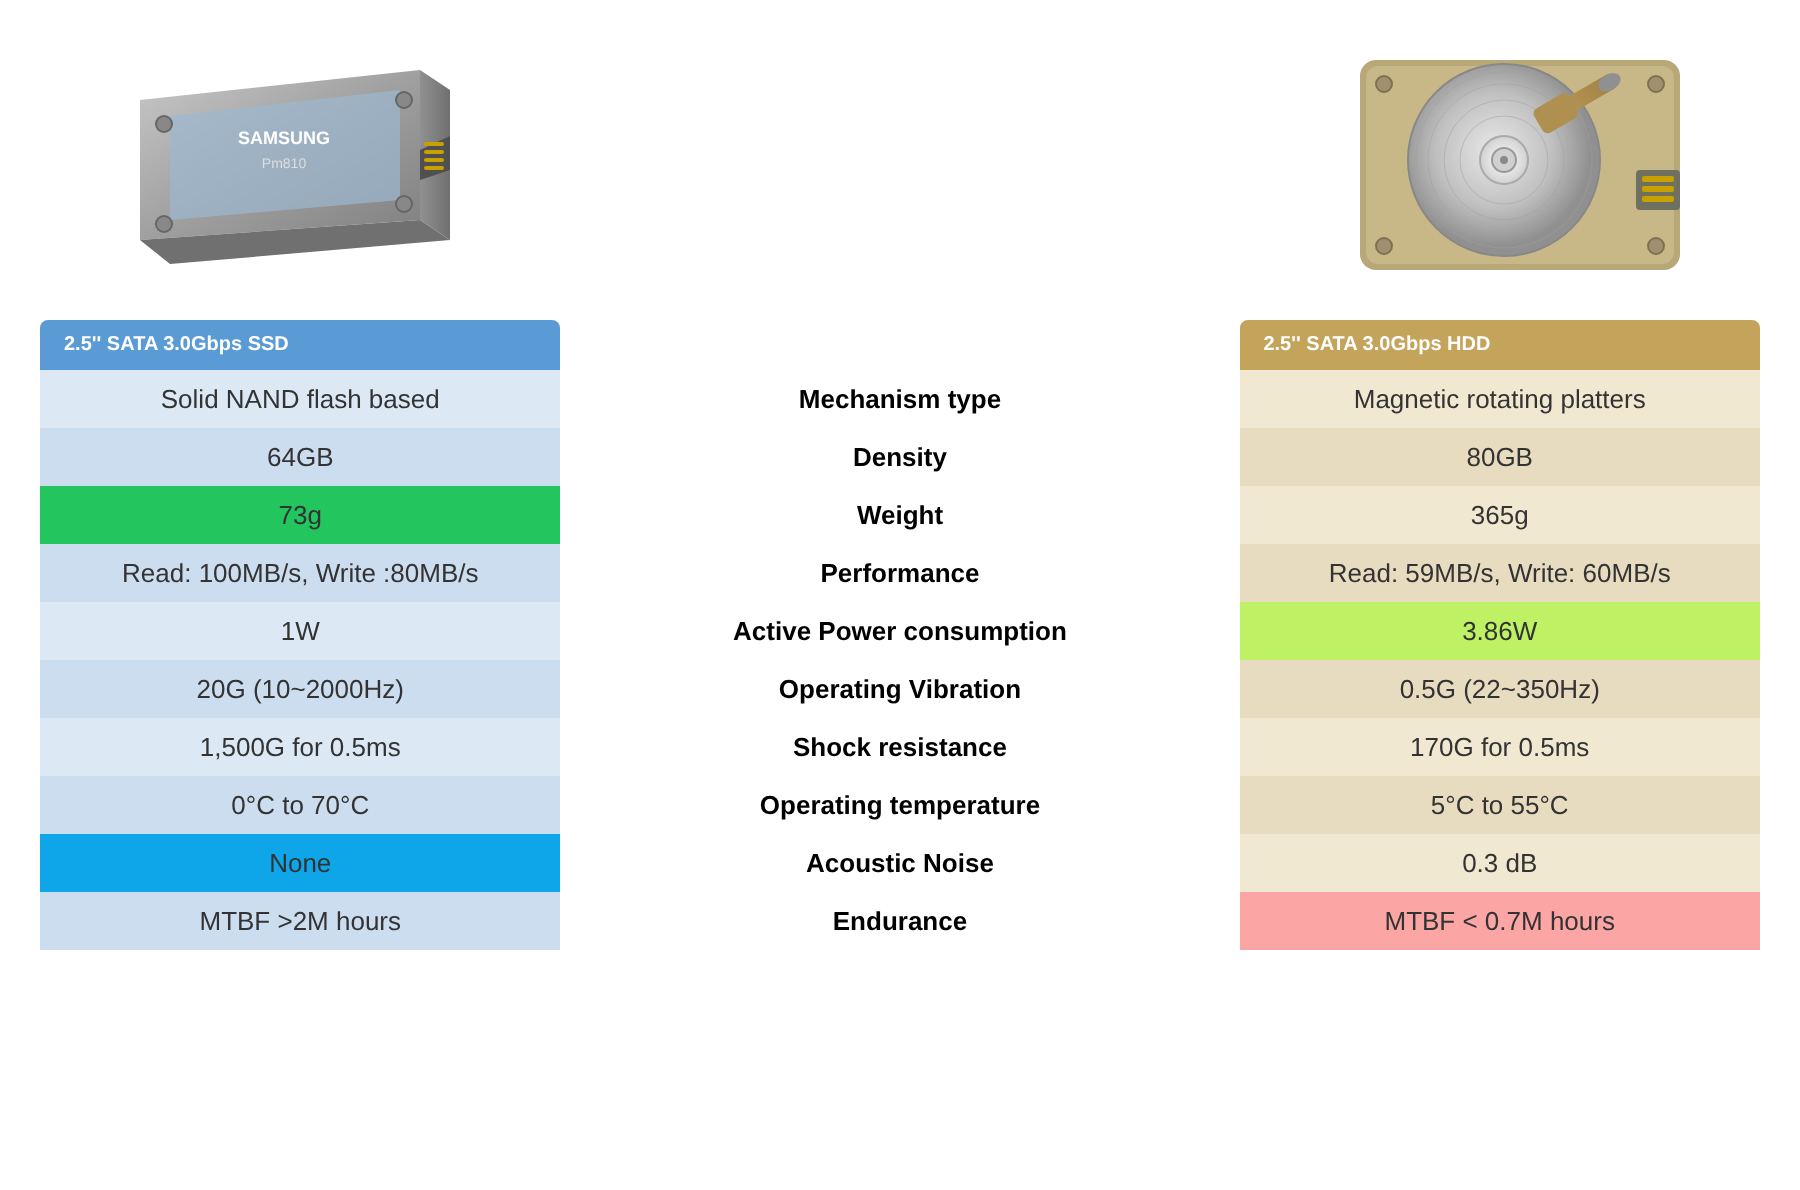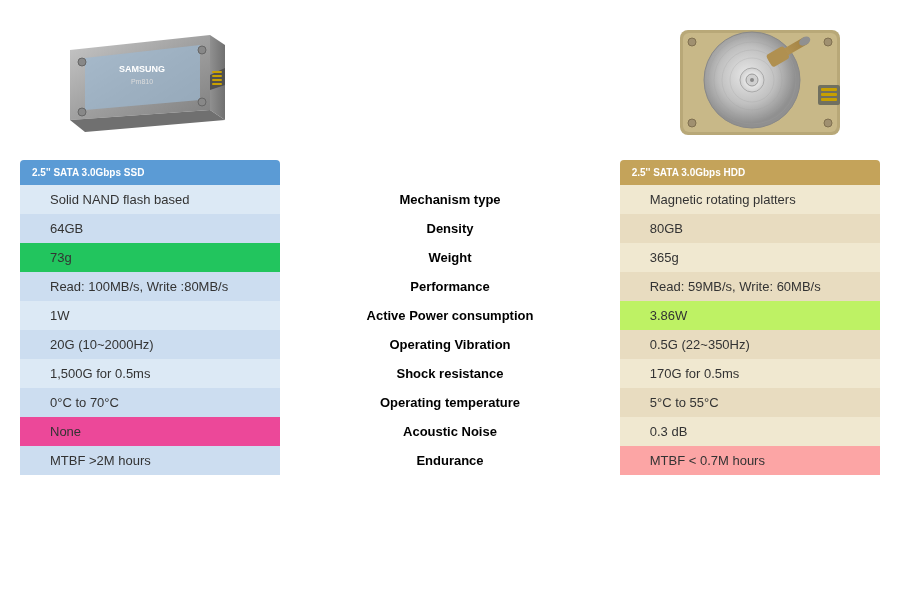--- a/index.html
+++ b/index.html
@@ -79,21 +79,22 @@
       background-color: #c4a35a;
       border-radius: 4px 4px 0 0;
     }
 
     .th-middle {
       background: transparent;
       width: 300px;
     }
 
     .comparison-table td {
-      padding: 7px 30px;
+      padding: 7px 20px;
+      text-align: center;
       vertical-align: middle;
       font-size: 13px;
     }
 
     .td-ssd {
       background-color: #dce9f5;
       color: #333;
       width: 230px;
     }
 
@@ -275,21 +276,21 @@
       <td class="td-ssd" style="background-color:#dce9f5">1,500G for 0.5ms</td>
       <td class="td-label"><strong>Shock resistance</strong></td>
       <td class="td-hdd" style="background-color:#f0e8d0">170G for 0.5ms</td>
     </tr>
           <tr>
       <td class="td-ssd" style="background-color:#ccddf0">0°C  to  70°C</td>
       <td class="td-label"><strong>Operating temperature</strong></td>
       <td class="td-hdd" style="background-color:#e8dcc0">5°C to 55°C</td>
     </tr>
           <tr>
-      <td class="td-ssd" style="background-color:#ec4899">None</td>
+      <td class="td-ssd" style="background-color:#0ea5e9">None</td>
       <td class="td-label"><strong>Acoustic Noise</strong></td>
       <td class="td-hdd" style="background-color:#f0e8d0">0.3 dB</td>
     </tr>
           <tr>
       <td class="td-ssd" style="background-color:#ccddf0">MTBF &gt;2M hours</td>
       <td class="td-label"><strong>Endurance</strong></td>
       <td class="td-hdd" style="background-color:#fca5a5">MTBF &lt; 0.7M hours</td>
     </tr>
         </tbody>
     </table>

